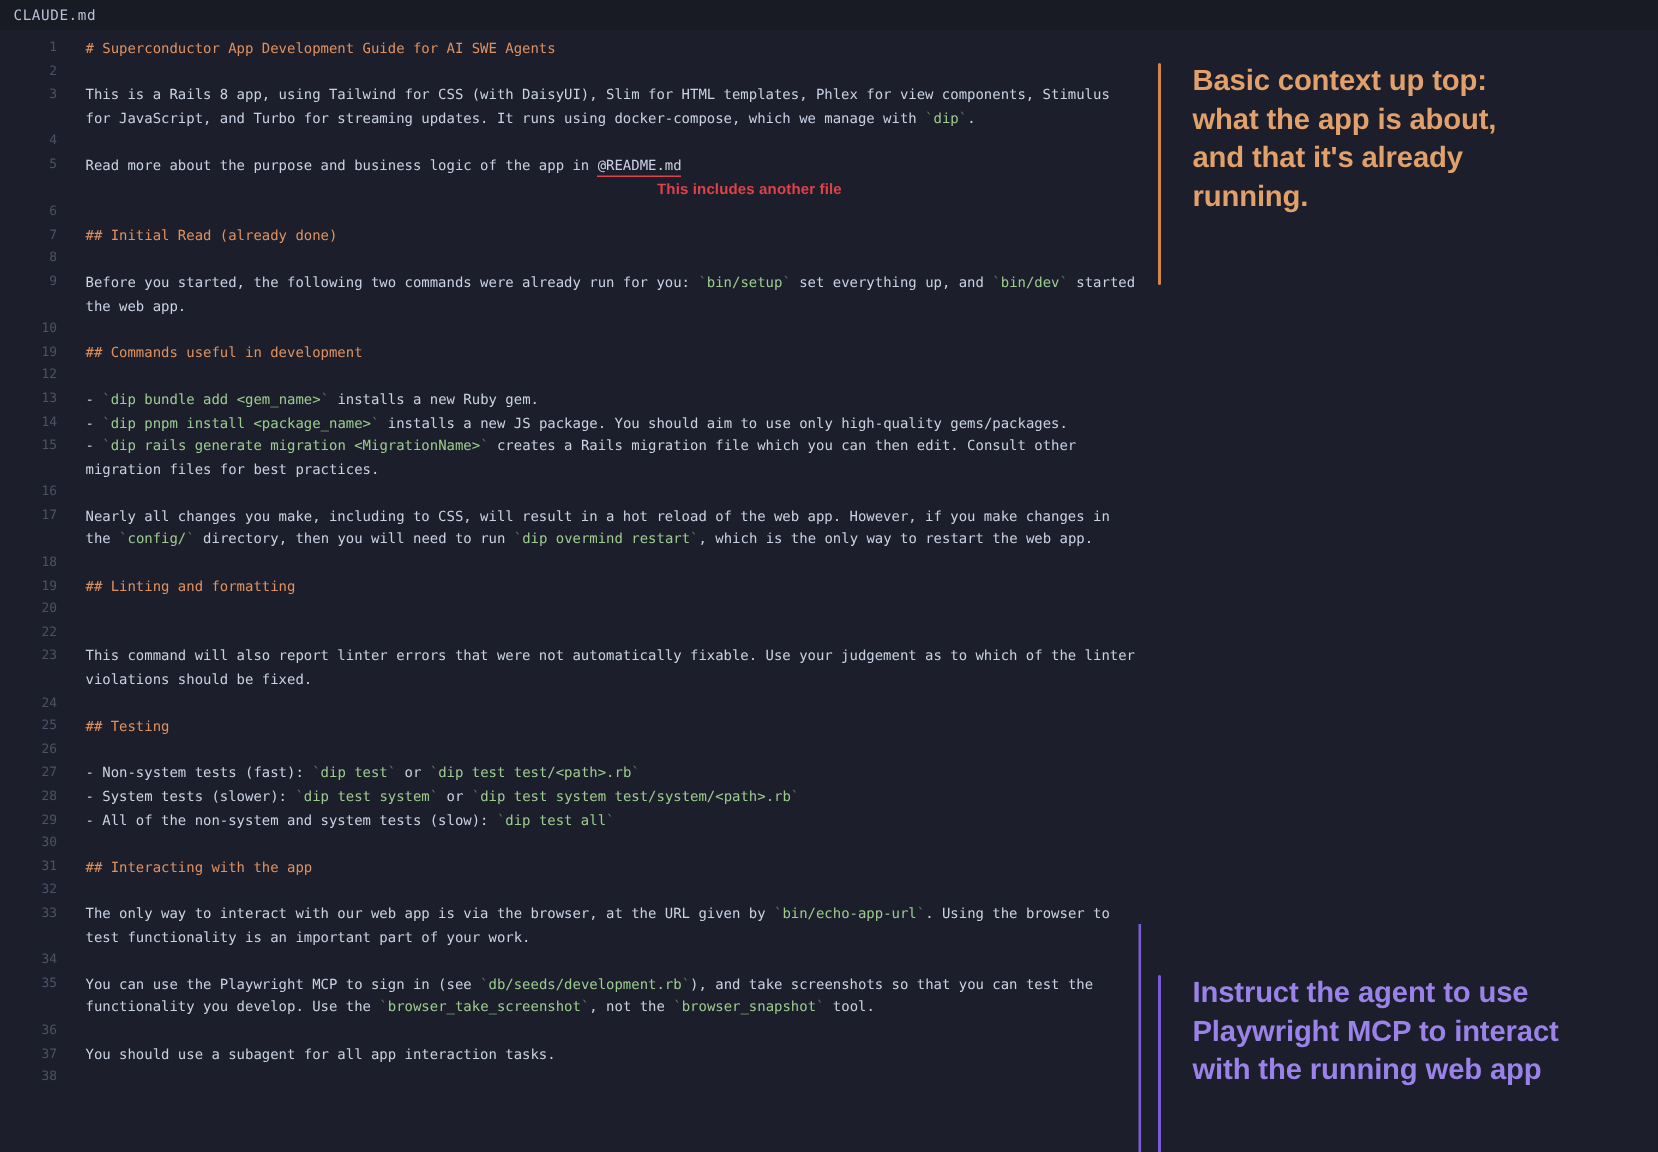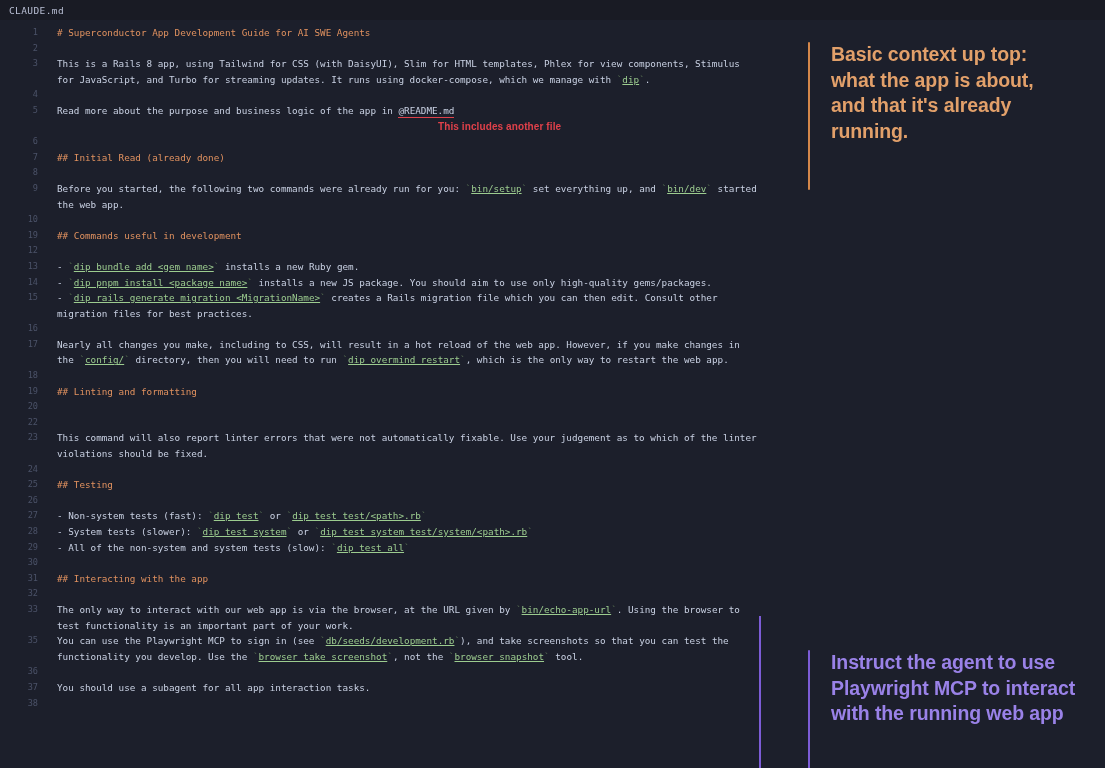--- a/index.html
+++ b/index.html
@@ -68,21 +68,21 @@
   .codetext {
     flex: 1 1 auto;
     padding-left: 19px;
     color: #c9d1e3;
     white-space: pre-wrap;
     word-break: normal;
     line-height: 15.6px;
   }
   .codetext.blank { min-height: 15.6px; }
   .h { color: #e0915f; }
-  .code-lit { color: #9ccc8f; text-decoration: underline; }
+  .code-lit { color: #9ccc8f; }
   .tick { color: #5f7a57; }
   .fileref {
     color: #c9d1e3;
     border-bottom: 1.6px solid #e0414a;
     padding-bottom: 1px;
   }
 
   .annot-inline {
     color: #e0414a;
     font-family: "Liberation Sans", sans-serif;
@@ -110,21 +110,20 @@
   
   .notepane {
     position: relative;
     flex: 1 1 auto;
     background: #1c1f2b;
   }
   .note {
     position: absolute;
     display: flex;
     align-items: flex-start;
-    margin-left: 36px;
   }
   .note .bar {
     flex: 0 0 2px;
     width: 2px;
     border-radius: 1px;
   }
   .note .txt {
     font-family: "Liberation Sans", sans-serif;
     font-weight: bold;
     font-size: 19.5px;
@@ -285,20 +284,24 @@
         </div>
         <div class="coderow">
           <div class="gutter">32</div>
           <div class="codetext blank">&nbsp;</div>
         </div>
         <div class="coderow">
           <div class="gutter">33</div>
           <div class="codetext">The only way to interact with our web app is via the browser, at the URL given by <span class="tick">`</span><span class="code-lit">bin/echo-app-url</span><span class="tick">`</span>. Using the browser to test functionality is an important part of your work.</div>
         </div>
         <div class="coderow">
+          <div class="gutter">34</div>
+          <div class="codetext blank">&nbsp;</div>
+        </div>
+        <div class="coderow">
           <div class="gutter">35</div>
           <div class="codetext">You can use the Playwright MCP to sign in (see <span class="tick">`</span><span class="code-lit">db/seeds/development.rb</span><span class="tick">`</span>), and take screenshots so that you can test the functionality you develop. Use the <span class="tick">`</span><span class="code-lit">browser_take_screenshot</span><span class="tick">`</span>, not the <span class="tick">`</span><span class="code-lit">browser_snapshot</span><span class="tick">`</span> tool.</div>
         </div>
         <div class="coderow">
           <div class="gutter">36</div>
           <div class="codetext blank">&nbsp;</div>
         </div>
         <div class="coderow">
           <div class="gutter">37</div>
           <div class="codetext">You should use a subagent for all app interaction tasks.</div>

